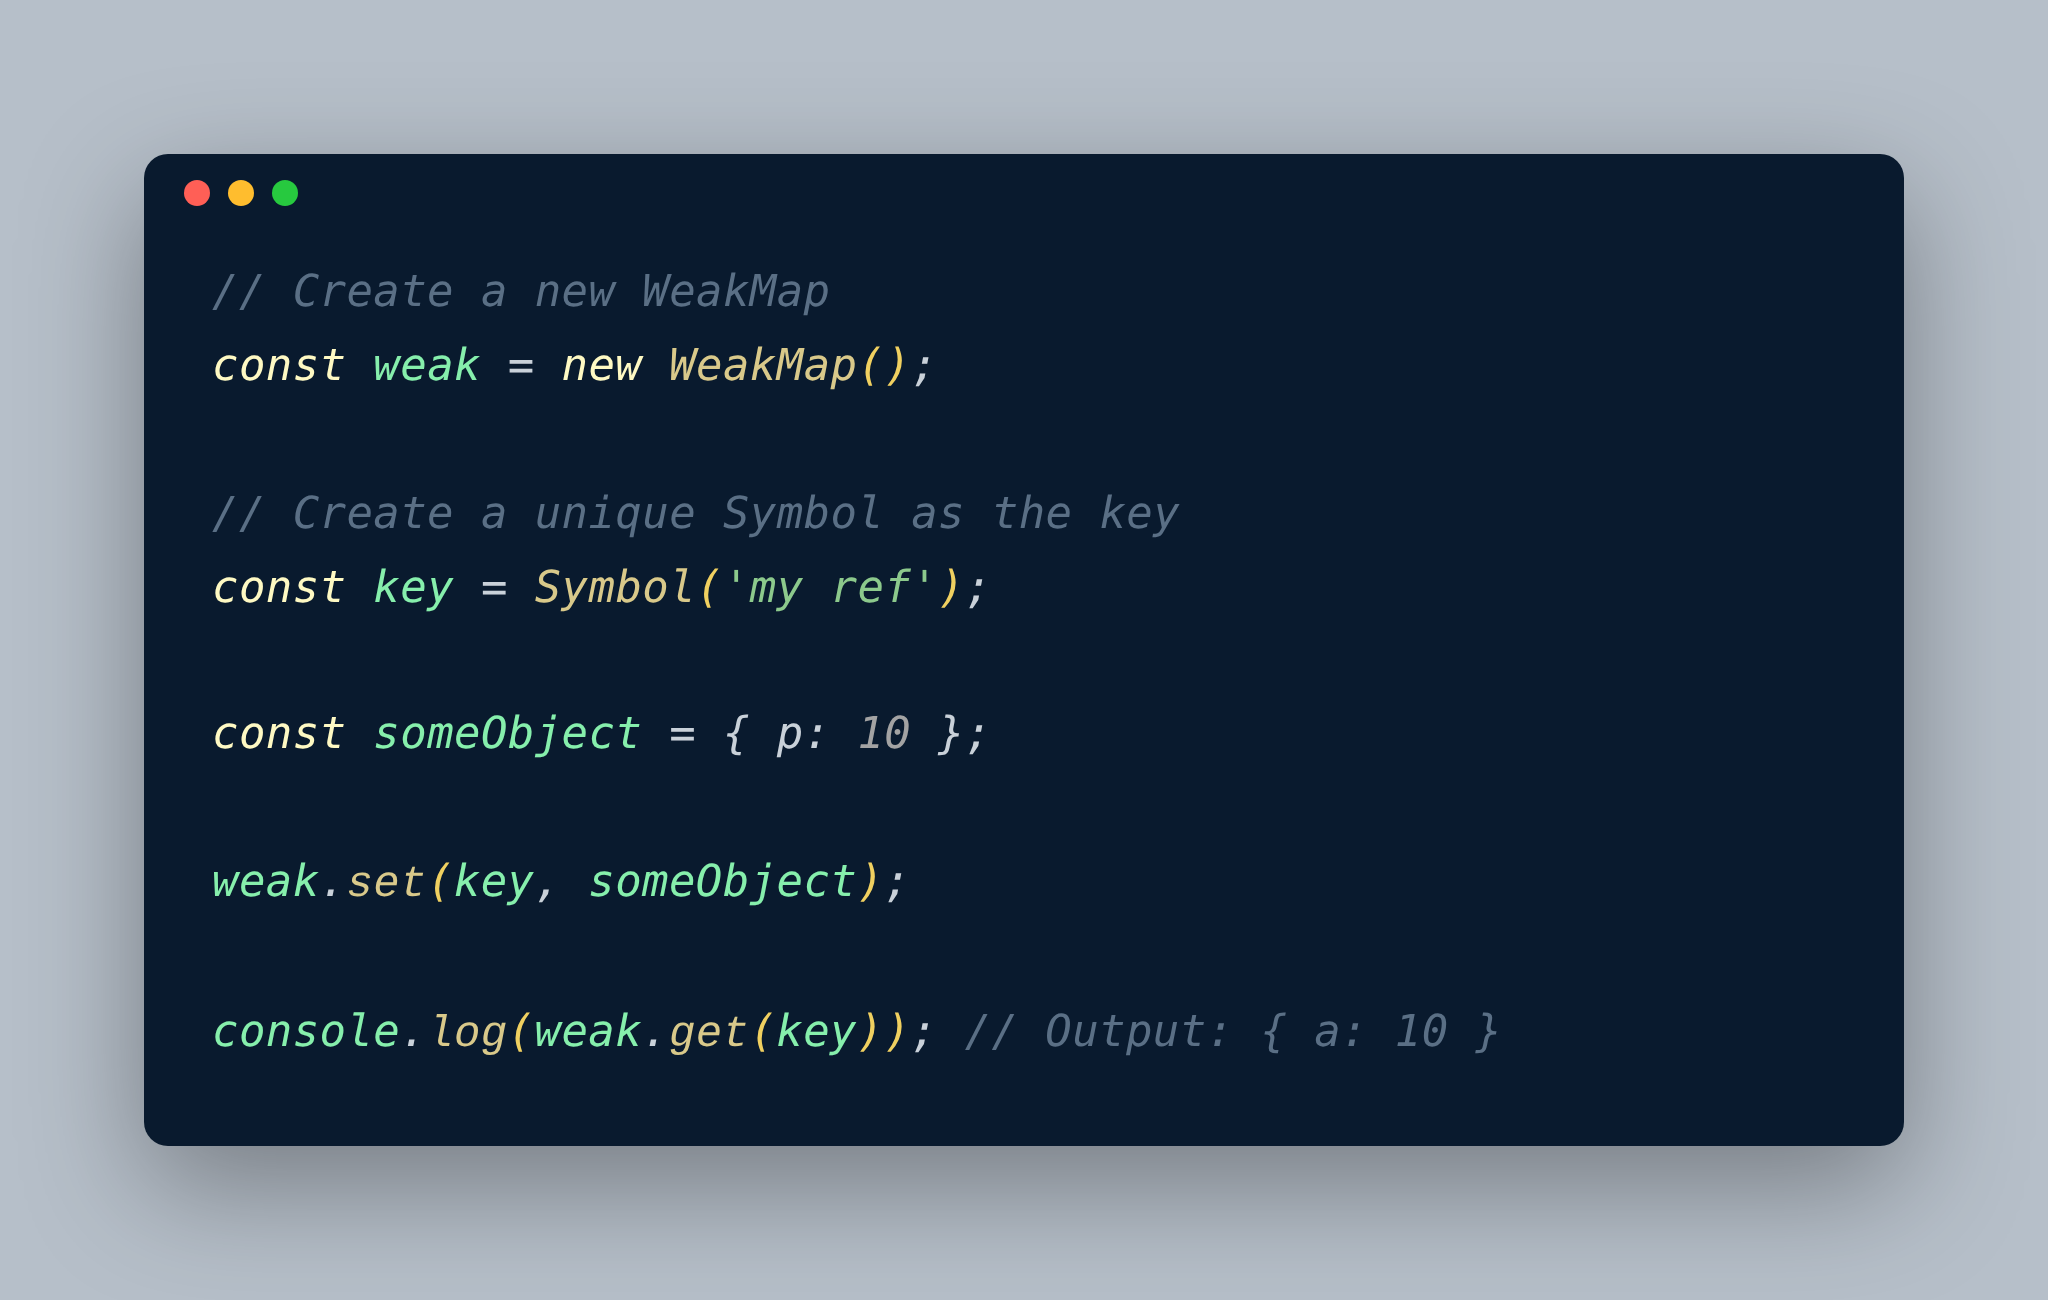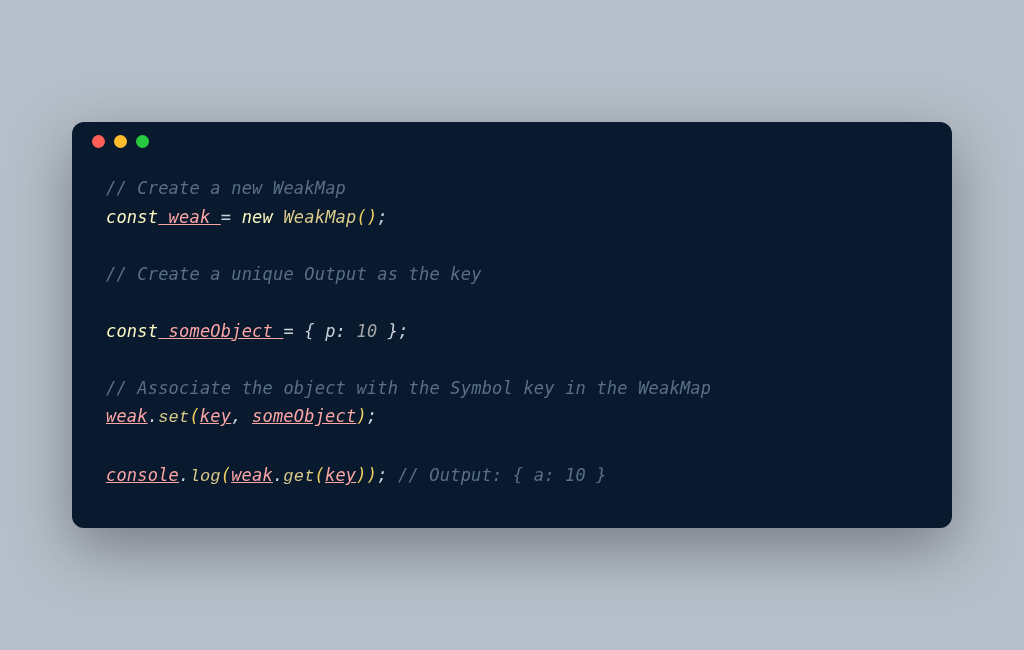--- a/index.html
+++ b/index.html
@@ -34,31 +34,31 @@
     .dot {
       width: 13px;
       height: 13px;
       border-radius: 50%;
     }
     .dot-red { background: #ff5f56; }
     .dot-yellow { background: #ffbd2e; }
     .dot-green { background: #27c93f; }
     .code-area {
       padding: 12px 34px 36px 34px;
-      font-size: 17px;
+      font-size: 22px;
       line-height: 1.68;
       letter-spacing: 0.2px;
       font-style: italic;
     }
     .line {
       white-space: pre;
     }
     .comment { color: #5a6f85; font-style: italic; }
     .keyword { color: #fef9c3; font-style: italic; }
-    .variable { color: #fca5a5; text-decoration: underline; }
+    .variable { color: #86efac; }
     .operator { color: #c9d1d9; }
     .classname { color: #d9c98a; }
     .paren { color: #f0d060; }
     .string { color: #8cc98c; }
     .brace { color: #c9d1d9; }
     .prop { color: #c9d1d9; }
     .number { color: #a3a3a3; }
     .method { color: #d9c98a; font-family: Liberation Mono, monospace; }
     .punct { color: #c9d1d9; }
     .plain { color: #c9d1d9; }
@@ -74,31 +74,31 @@
     <div class="dot dot-green"></div>
   </div>
   <div class="code-area">
 
     <div class="line"><span class="comment">// Create a new WeakMap</span></div>
 
     <div class="line"><span class="keyword">const</span><span class="variable"> weak </span><span class="operator">= </span><span class="keyword">new</span><span class="plain"> </span><span class="classname">WeakMap</span><span class="paren">(</span><span class="paren">)</span><span class="punct">;</span></div>
 
     <div class="blank"></div>
 
-    <div class="line"><span class="comment">// Create a unique Output as the key</span></div>
+    <div class="line"><span class="comment">// Create a unique Symbol as the key</span></div>
 
+    <div class="line"><span class="keyword">const</span><span class="variable"> key </span><span class="operator">= </span><span class="classname">Symbol</span><span class="paren">(</span><span class="string">'my ref'</span><span class="paren">)</span><span class="punct">;</span></div>
 
     <div class="blank"></div>
 
 
     <div class="line"><span class="keyword">const</span><span class="variable"> someObject </span><span class="operator">= </span><span class="brace">{ </span><span class="prop">p</span><span class="punct">: </span><span class="number">10</span><span class="brace"> }</span><span class="punct">;</span></div>
 
     <div class="blank"></div>
 
-    <div class="line"><span class="comment">// Associate the object with the Symbol key in the WeakMap</span></div>
 
     <div class="line"><span class="variable">weak</span><span class="punct">.</span><span class="method">set</span><span class="paren">(</span><span class="variable">key</span><span class="punct">, </span><span class="variable">someObject</span><span class="paren">)</span><span class="punct">;</span></div>
 
     <div class="blank"></div>
 
 
     <div class="line"><span class="variable">console</span><span class="punct">.</span><span class="method">log</span><span class="paren">(</span><span class="variable">weak</span><span class="punct">.</span><span class="method">get</span><span class="paren">(</span><span class="variable">key</span><span class="paren">)</span><span class="paren">)</span><span class="punct">;</span><span class="plain"> </span><span class="comment">// Output: { a: 10 }</span></div>
 
   </div>
 </div>

